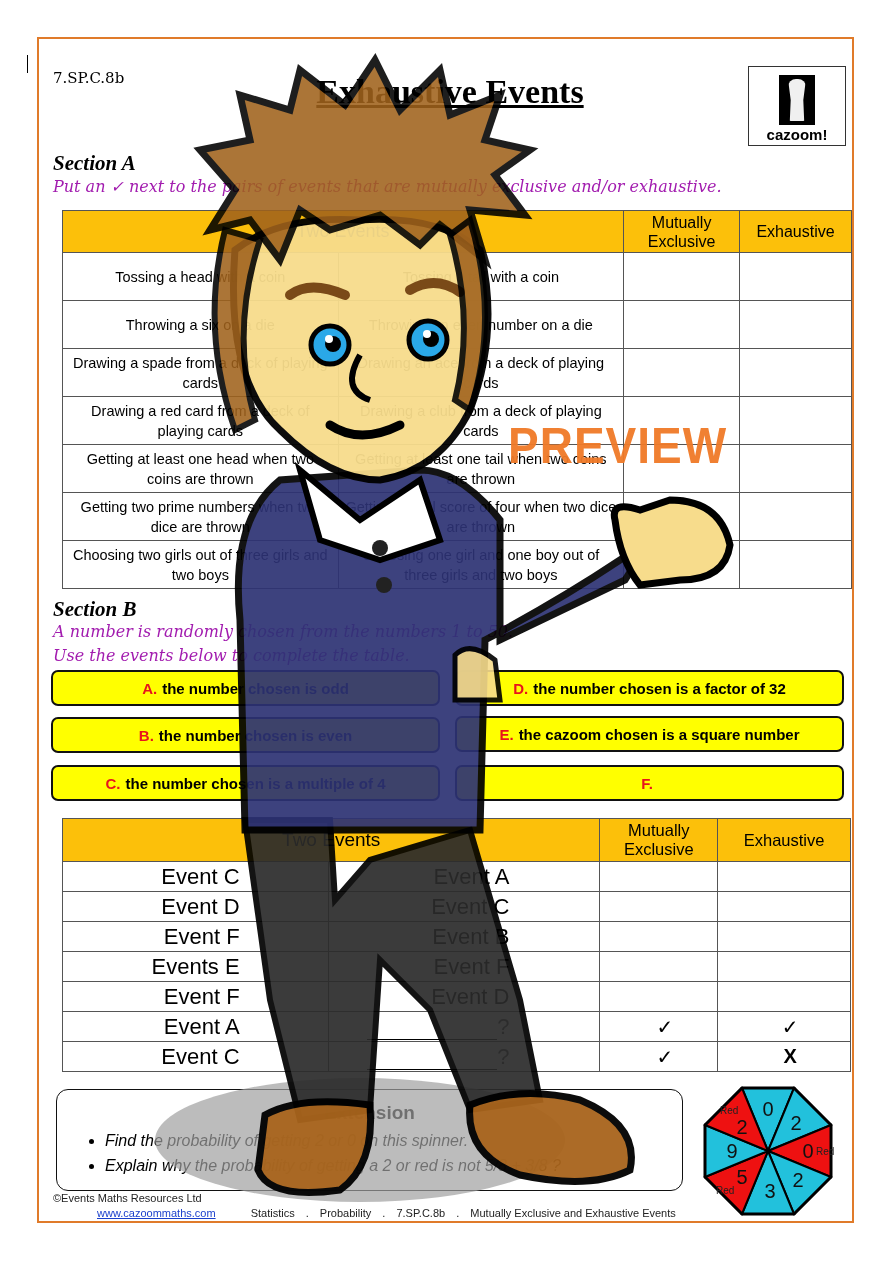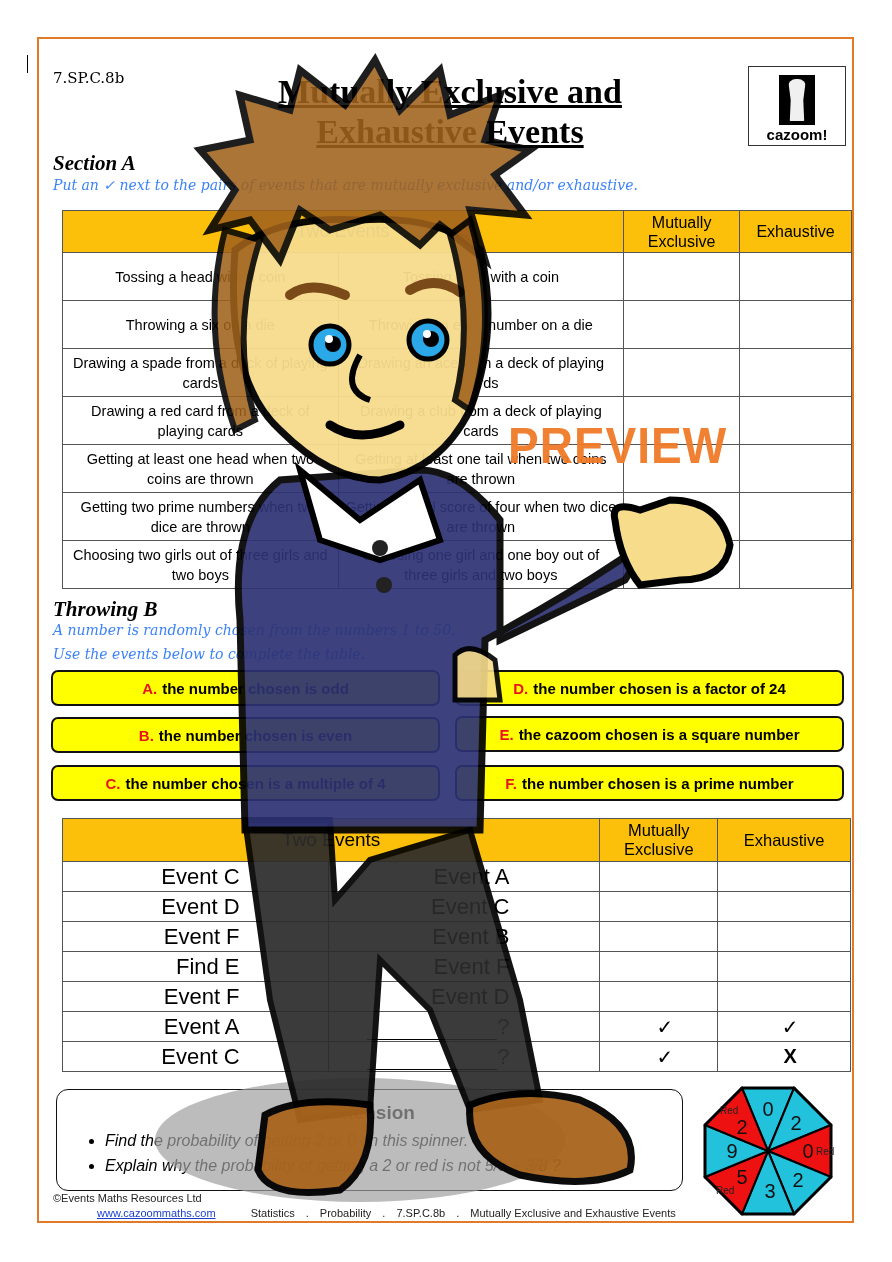--- a/index.html
+++ b/index.html
@@ -8,21 +8,21 @@
   .page{position:absolute;left:37px;top:37px;width:817px;height:1186px;border:2px solid #e07b2a;box-sizing:border-box;}
   .abs{position:absolute;}
   .code{left:53px;top:69px;font-family:"DejaVu Serif",serif;font-size:15px;}
   .title{left:200px;top:72px;width:500px;text-align:center;font-family:"Liberation Serif",serif;font-weight:bold;font-size:34px;line-height:40px;}
   .title span{text-decoration:underline;display:block;}
   .logo{left:748px;top:66px;width:98px;height:80px;border:1.5px solid #333;box-sizing:border-box;background:#fff;}
   .logo .blk{position:absolute;left:30px;top:8px;width:36px;height:50px;background:#000;}
   .logo .cup{position:absolute;left:39px;top:12px;width:18px;height:42px;background:#f0f0f0;border-radius:8px 8px 3px 3px;clip-path:polygon(0 0,100% 0,85% 50%,90% 100%,10% 100%,15% 50%);}
   .logo .word{position:absolute;left:0;top:59px;width:100%;text-align:center;font-family:Liberation Sans, sans-serif;font-weight:bold;font-size:15px;}
   .sect{font-family:"Liberation Serif",serif;font-style:italic;font-weight:bold;font-size:21px;}
-  .instr{font-family:"DejaVu Serif",serif;font-style:italic;font-size:14px;color:#3b82f6;}
+  .instr{font-family:"DejaVu Serif",serif;font-style:italic;font-size:16px;color:#a21caf;}
   table{border-collapse:collapse;position:absolute;border-radius:7px;}
   td,th{border:1px solid #555;padding:0;text-align:center;}
   th{background:#fcc00a;font-weight:normal;}
   .ta th{height:41px;font-size:18px;}
   .ta th.small{font-size:16px;line-height:19px;}
   .ta td{height:47px;font-size:14.5px;line-height:20px;padding:0 6px;}
   .ta td.ev1{border-right:1px dashed #888;}
   .tb th{height:42px;font-size:19px;}
   .tb th.small{font-size:16.5px;line-height:19px;}
   .tb td{height:29px;font-size:22px;padding-left:12px;}
@@ -46,21 +46,20 @@
 </head>
 <body>
 
 <div class="cursor"></div>
 
 <div class="page"></div>
 
 <div class="abs code">7.SP.C.8b</div>
 
 <div class="abs title">
-  <span>Mutually Exclusive and</span>
   <span>Exhaustive Events</span>
 </div>
 
 <div class="abs logo">
   <div class="blk"></div>
   <div class="cup"></div>
   <div class="word">cazoom!</div>
 </div>
 
 <div class="abs sect" style="left:53px;top:151px;">Section A</div>
@@ -117,47 +116,46 @@
   </tr>
   <tr>
     <td class="ev1">Choosing two girls out of three girls and two boys</td>
     <td>Choosing one girl and one boy out of three girls and two boys</td>
     <td></td>
     <td></td>
   </tr>
 </tbody>
   </table>
 
-<div class="abs sect" style="left:53px;top:597px;">Throwing B</div>
+<div class="abs sect" style="left:53px;top:597px;">Section B</div>
 <div class="abs instr" style="left:53px;top:622px;">A number is randomly chosen from the numbers 1 to 50.</div>
 <div class="abs instr" style="left:53px;top:646px;">Use the events below to complete the table.</div>
 
 <div class="box" style="left:51px;top:670px;width:389px;">
   <span class="let">A.</span>
   <span>the number chosen is odd</span>
 </div>
 <div class="box" style="left:51px;top:717px;width:389px;">
   <span class="let">B.</span>
   <span>the number chosen is even</span>
 </div>
 <div class="box" style="left:51px;top:765px;width:389px;">
   <span class="let">C.</span>
   <span>the number chosen is a multiple of 4</span>
 </div>
 <div class="box" style="left:455px;top:670px;width:389px;">
   <span class="let">D.</span>
-  <span>the number chosen is a factor of 24</span>
+  <span>the number chosen is a factor of 32</span>
 </div>
 <div class="box" style="left:455px;top:716px;width:389px;">
   <span class="let">E.</span>
   <span>the cazoom chosen is a square number</span>
 </div>
 <div class="box" style="left:455px;top:765px;width:389px;">
   <span class="let">F.</span>
-  <span>the number chosen is a prime number</span>
 </div>
 
 <table class="tb" style="left:62px;top:818px;width:789px;">
   <colgroup>
       <col style="width:266px">
       <col style="width:272px">
       <col style="width:118px">
       <col style="width:133px">
     </colgroup>
   <tbody>
@@ -178,21 +176,21 @@
     <td class="mark"></td>
     <td class="mark"></td>
   </tr>
   <tr>
     <td class="ev1">Event F</td>
     <td class="ev2">Event B</td>
     <td class="mark"></td>
     <td class="mark"></td>
   </tr>
   <tr>
-    <td class="ev1">Find E</td>
+    <td class="ev1">Events E</td>
     <td class="ev2">Event F</td>
     <td class="mark"></td>
     <td class="mark"></td>
   </tr>
   <tr>
     <td class="ev1">Event F</td>
     <td class="ev2">Event D</td>
     <td class="mark"></td>
     <td class="mark"></td>
   </tr>

